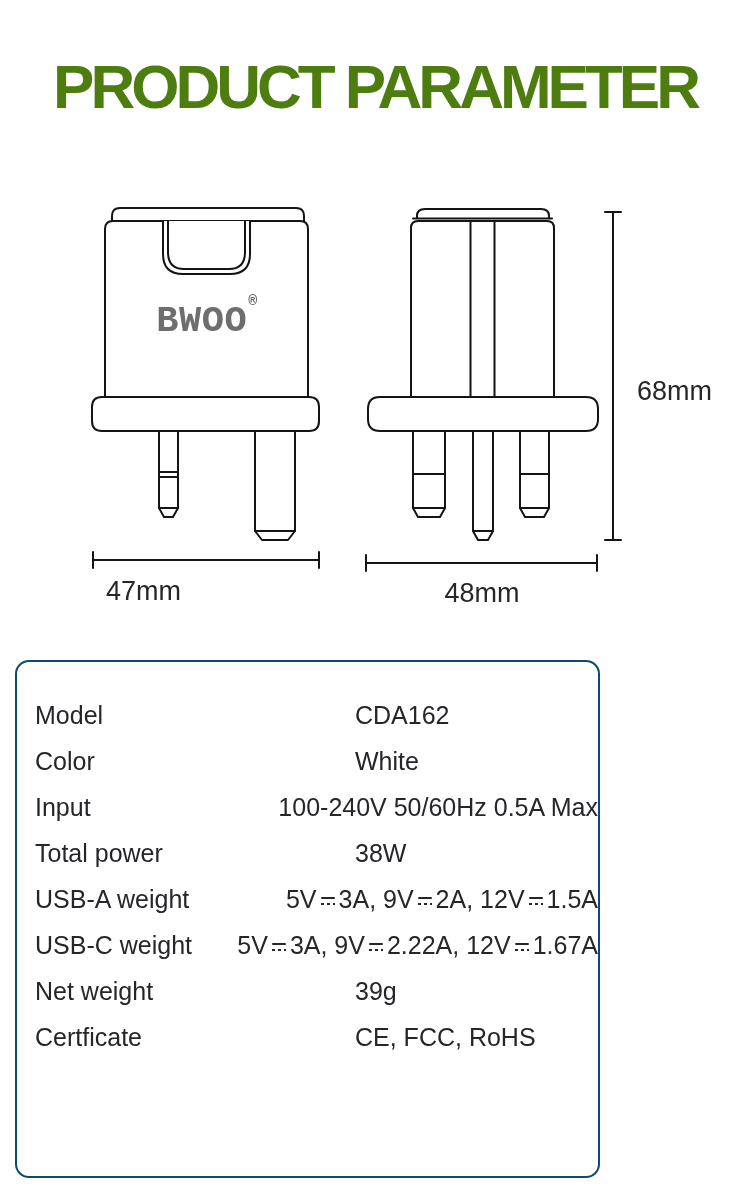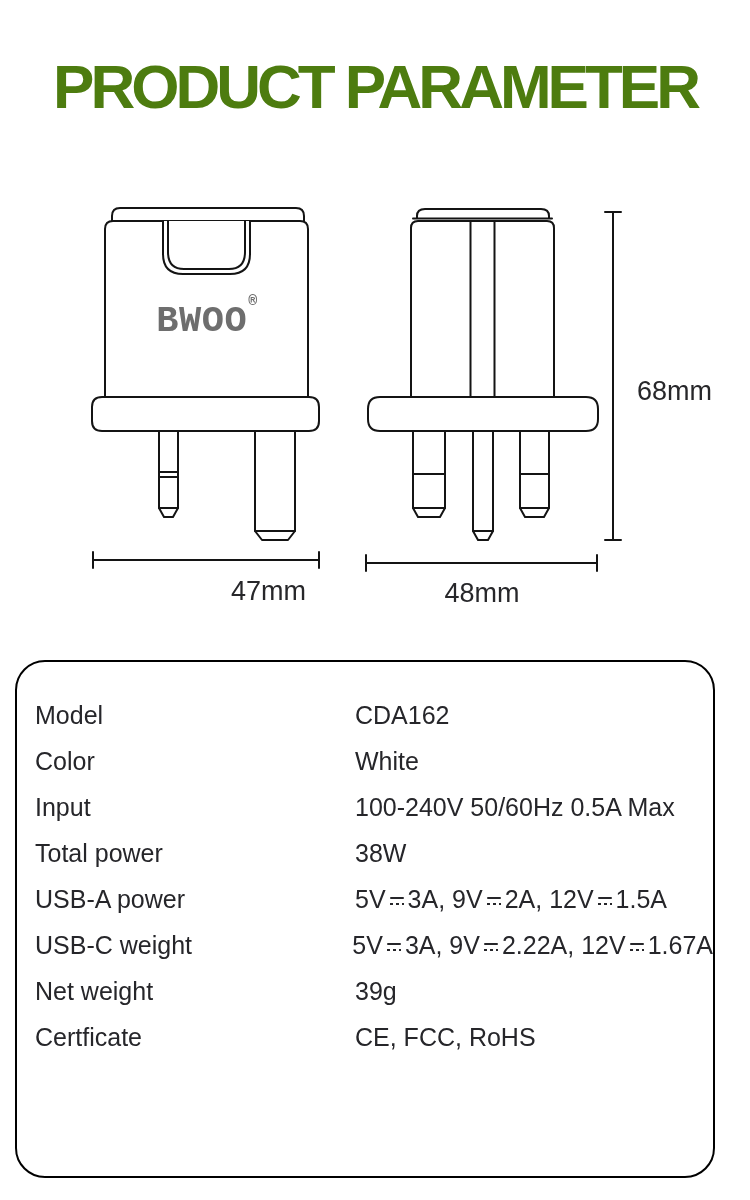--- a/index.html
+++ b/index.html
@@ -15,26 +15,26 @@
   }
   .drawings-svg{position:absolute;left:0;top:0;width:750px;height:1200px;}
   .brand-logo{
     position:absolute;left:105px;top:303px;width:203px;text-align:center;
     font-size:37px;font-weight:800;color:#6e6e6e;letter-spacing:0.5px;line-height:1;font-family:Liberation Mono, monospace;
   }
   .brand-logo sup{font-size:15px;font-weight:700;position:relative;top:-13px;left:1px;}
   .dim-label{
     position:absolute;color:#27272a;font-size:27px;line-height:1;white-space:nowrap;
   }
-  .dim-47{left:106px;top:578px;width:200px;text-align:right;}
+  .dim-47{left:106px;top:578px;width:200px;text-align:left;}
   .dim-48{left:382px;top:580px;width:200px;text-align:center;}
   .dim-68{left:637px;top:350px;margin-top:28px;}
   .spec-card{
-    position:absolute;left:15px;top:660px;width:700px;height:518px;
-    box-sizing:border-box;border:2px solid #000000;border-radius:30px;
+    position:absolute;left:15px;top:660px;width:585px;height:518px;
+    box-sizing:border-box;border:2px solid #0c4a6e;border-radius:14px;
     background:#ffffff;padding-top:30px;
   }
   .spec-row{display:flex;align-items:center;height:46px;}
   .spec-label{
     width:338px;padding-left:18px;box-sizing:border-box;
     font-size:25px;color:#26262a;white-space:nowrap;
   }
   .spec-value{flex:1;font-size:25px;color:#26262a;white-space:nowrap;}
   
   .dc{display:inline-block;position:relative;width:16px;height:14px;margin:0 3px;vertical-align:-1px;}
@@ -97,21 +97,21 @@
         </div>
         <div class="spec-row">
           <div class="spec-label">Input</div>
           <div class="spec-value">100-240V 50/60Hz 0.5A Max</div>
         </div>
         <div class="spec-row">
           <div class="spec-label">Total power</div>
           <div class="spec-value">38W</div>
         </div>
         <div class="spec-row">
-          <div class="spec-label">USB-A power</div>
+          <div class="spec-label">USB-A weight</div>
           <div class="spec-value">5V<span class="dc"><span class="dc-top"></span><span class="dc-bot"></span></span>3A, 9V<span class="dc"><span class="dc-top"></span><span class="dc-bot"></span></span>2A, 12V<span class="dc"><span class="dc-top"></span><span class="dc-bot"></span></span>1.5A</div>
         </div>
         <div class="spec-row">
           <div class="spec-label">USB-C weight</div>
           <div class="spec-value">5V<span class="dc"><span class="dc-top"></span><span class="dc-bot"></span></span>3A, 9V<span class="dc"><span class="dc-top"></span><span class="dc-bot"></span></span>2.22A, 12V<span class="dc"><span class="dc-top"></span><span class="dc-bot"></span></span>1.67A</div>
         </div>
         <div class="spec-row">
           <div class="spec-label">Net weight</div>
           <div class="spec-value">39g</div>
         </div>

